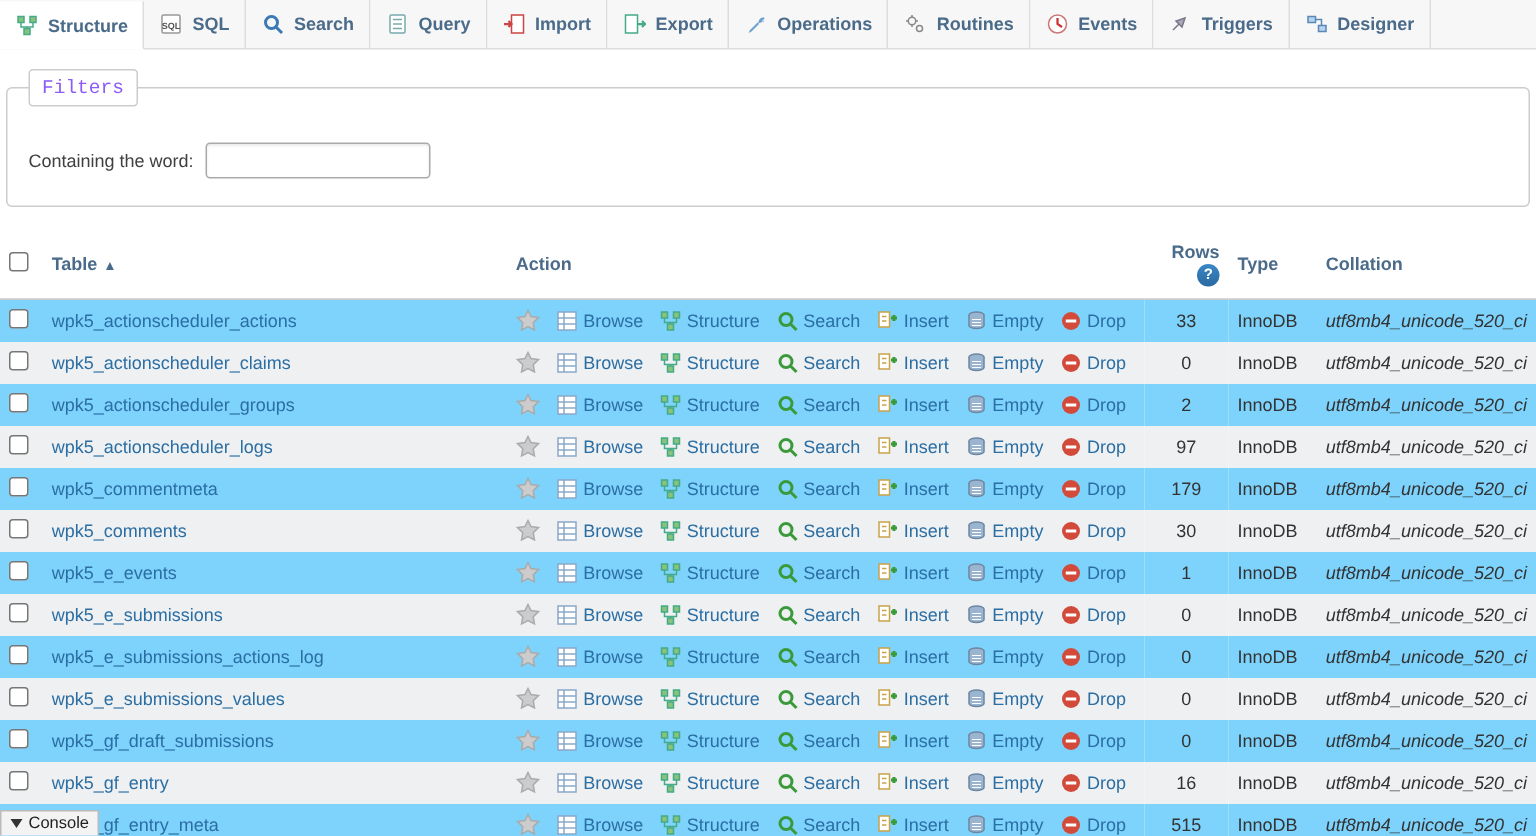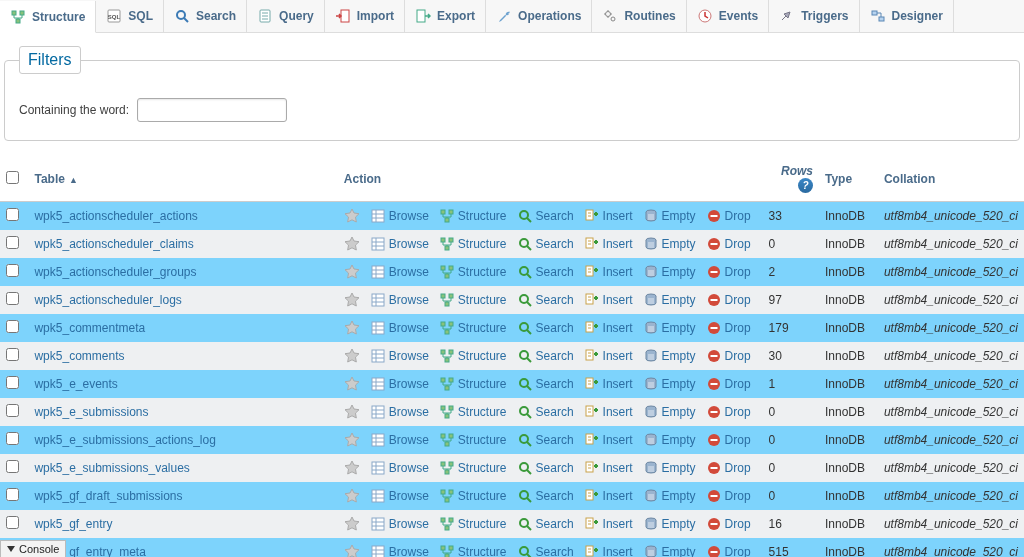--- a/index.html
+++ b/index.html
@@ -47,22 +47,23 @@
   .filters-fieldset {
     border: 1px solid #ccc;
     border-radius: 4px;
     padding: 6px 14px 18px 14px;
   }
   .filters-legend {
     border: 1px solid #ccc;
     border-radius: 3px;
     background: #fff;
     padding: 4px 8px;
-    color: #0369a1;
-    font-size: 16px;
+    color: #8b5cf6;
+    font-size: 13px;
+    font-family: Liberation Mono, monospace;
   }
   .filter-row {
     margin-top: 18px;
     display: flex;
     align-items: center;
     gap: 8px;
   }
   .filter-row label { color: #404040; }
   .filter-row input[type=text]{
     height: 22px;
@@ -84,31 +85,31 @@
   }
   .tablewrap th {
     text-align: left;
     font-weight: bold;
     color: #4a6b8a;
     padding: 8px 6px;
     border-bottom: 1px solid #ccc;
     background: #fff;
     font-size: 12px;
   }
-  .tablewrap th.rows-th { text-align:right;font-style:italic; }
+  .tablewrap th.rows-th { text-align:right; }
   .tablewrap td {
     padding: 6px 6px;
     white-space: nowrap;
     font-size: 12px;
     vertical-align: middle;
   }
   tr.odd td  { background: #7dd3fc; }
   tr.even td { background: #eef0f2; }
   .link { color: #2b6ea3; cursor: pointer; }
-  .rownum { text-align: left; color: #333; }
+  .rownum { text-align: center; color: #333; }
   .type   { color:#333; }
   .coll   { color:#333;font-style:italic; }
 
   input[type=checkbox]{
     width:13px; height:13px;
     margin:0;
     accent-color:#555;
   }
 
   .sort-asc {

